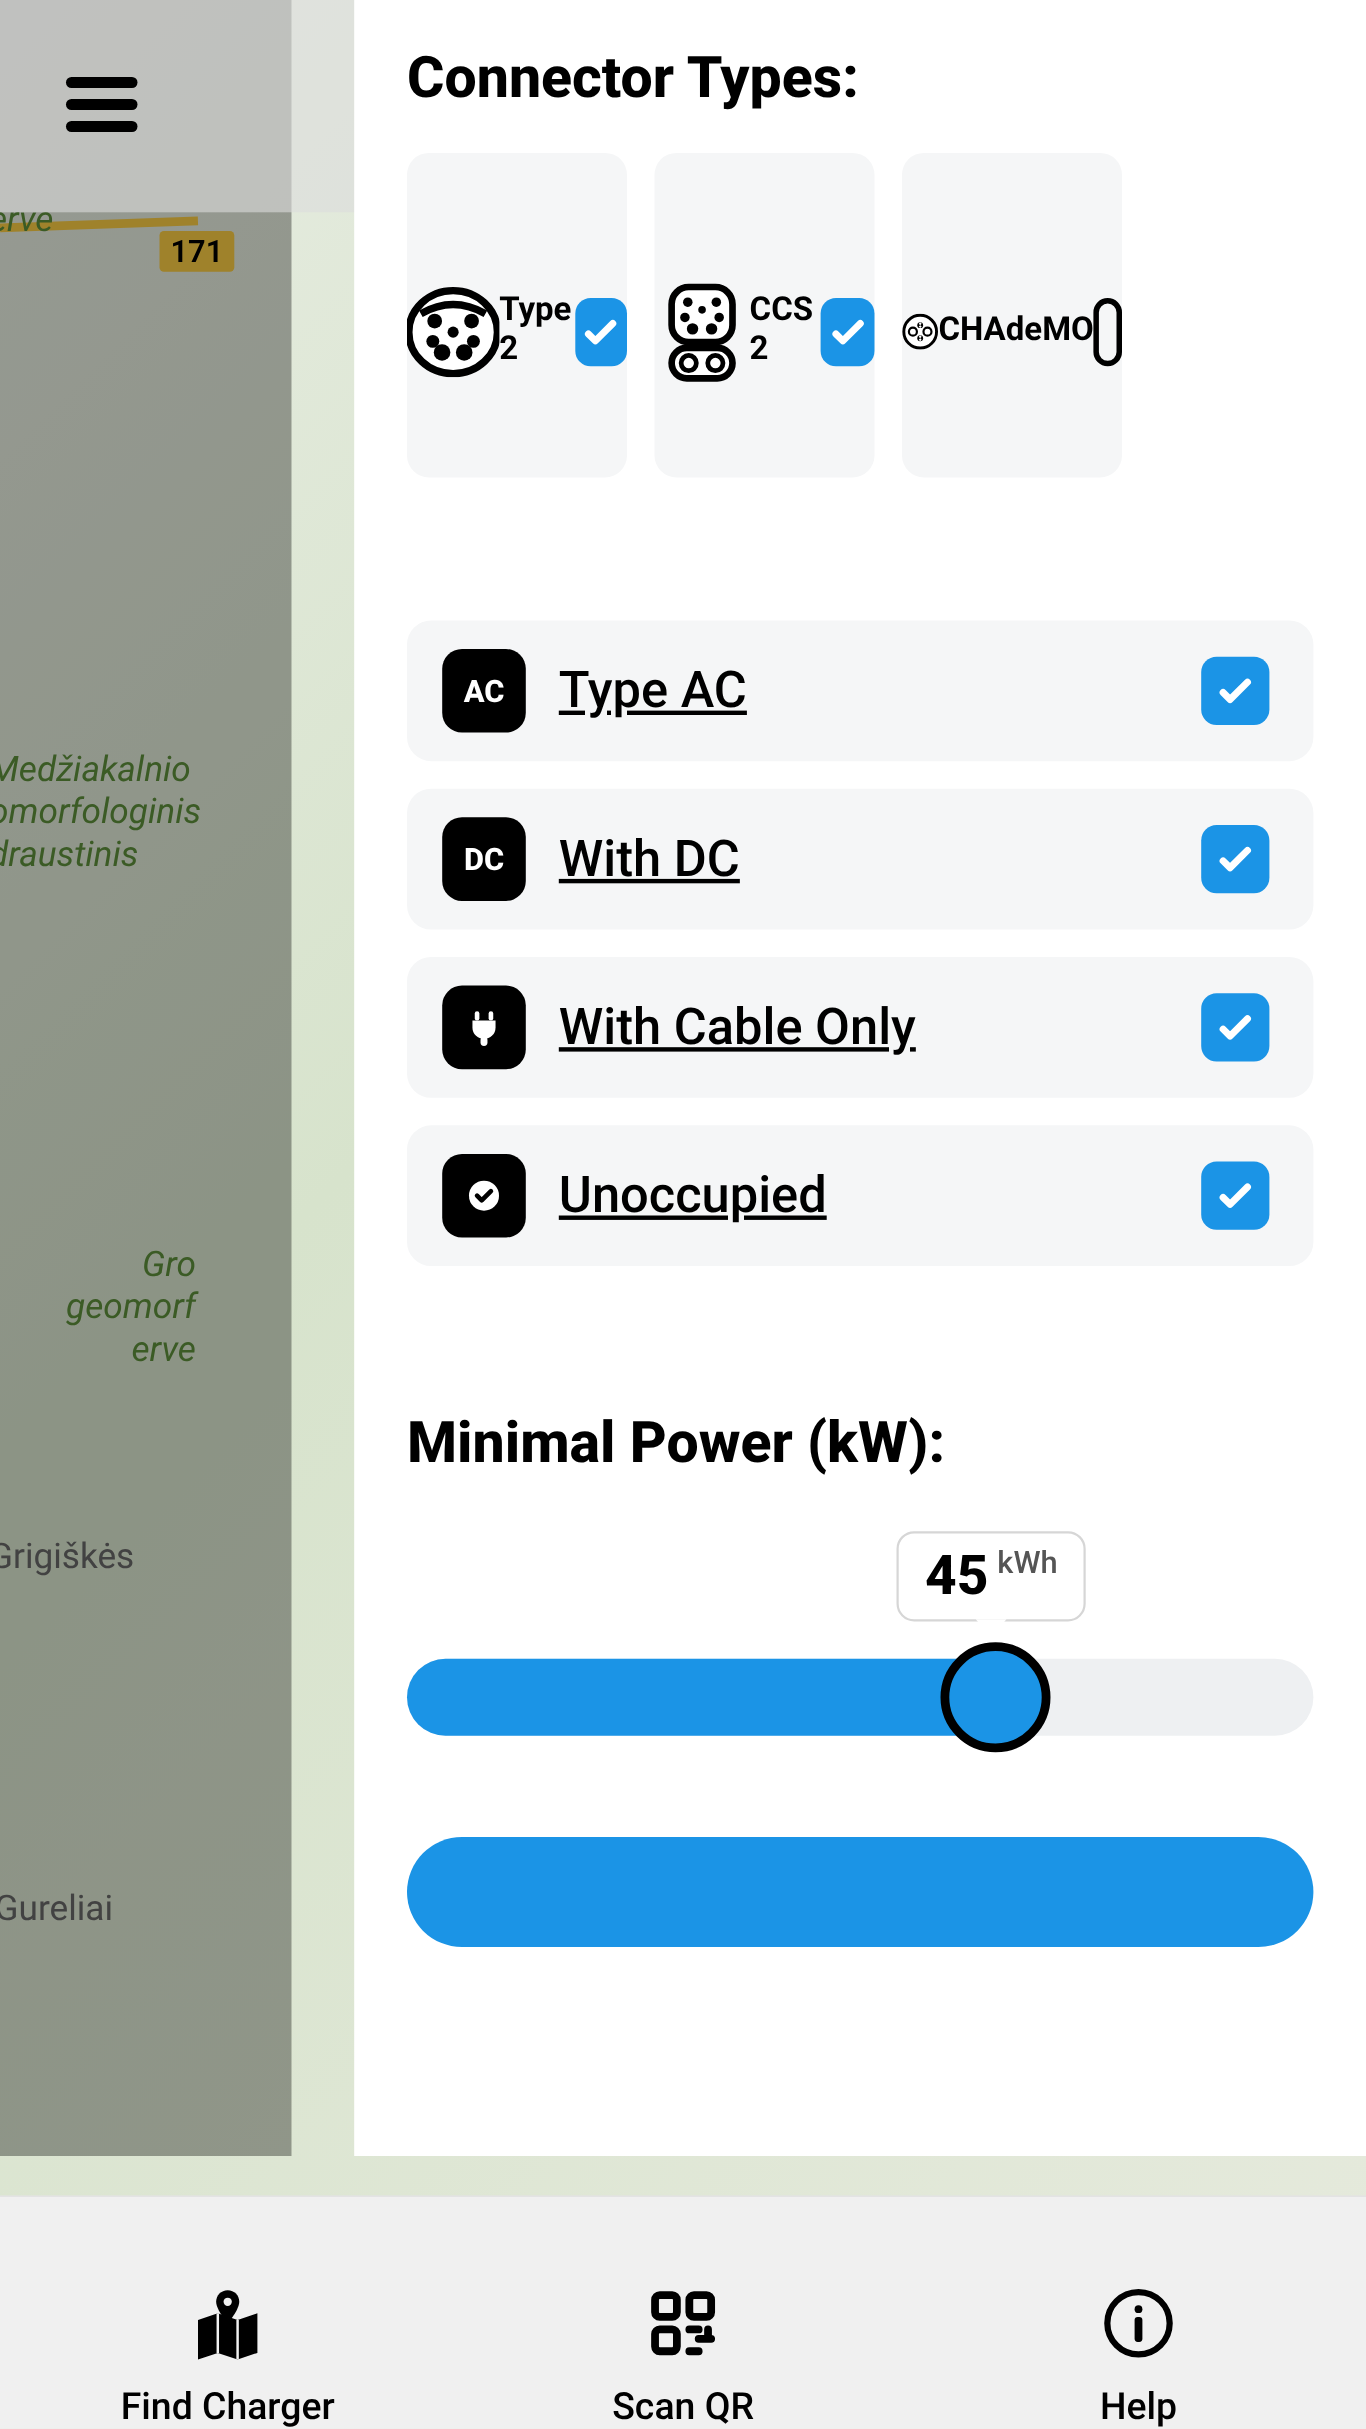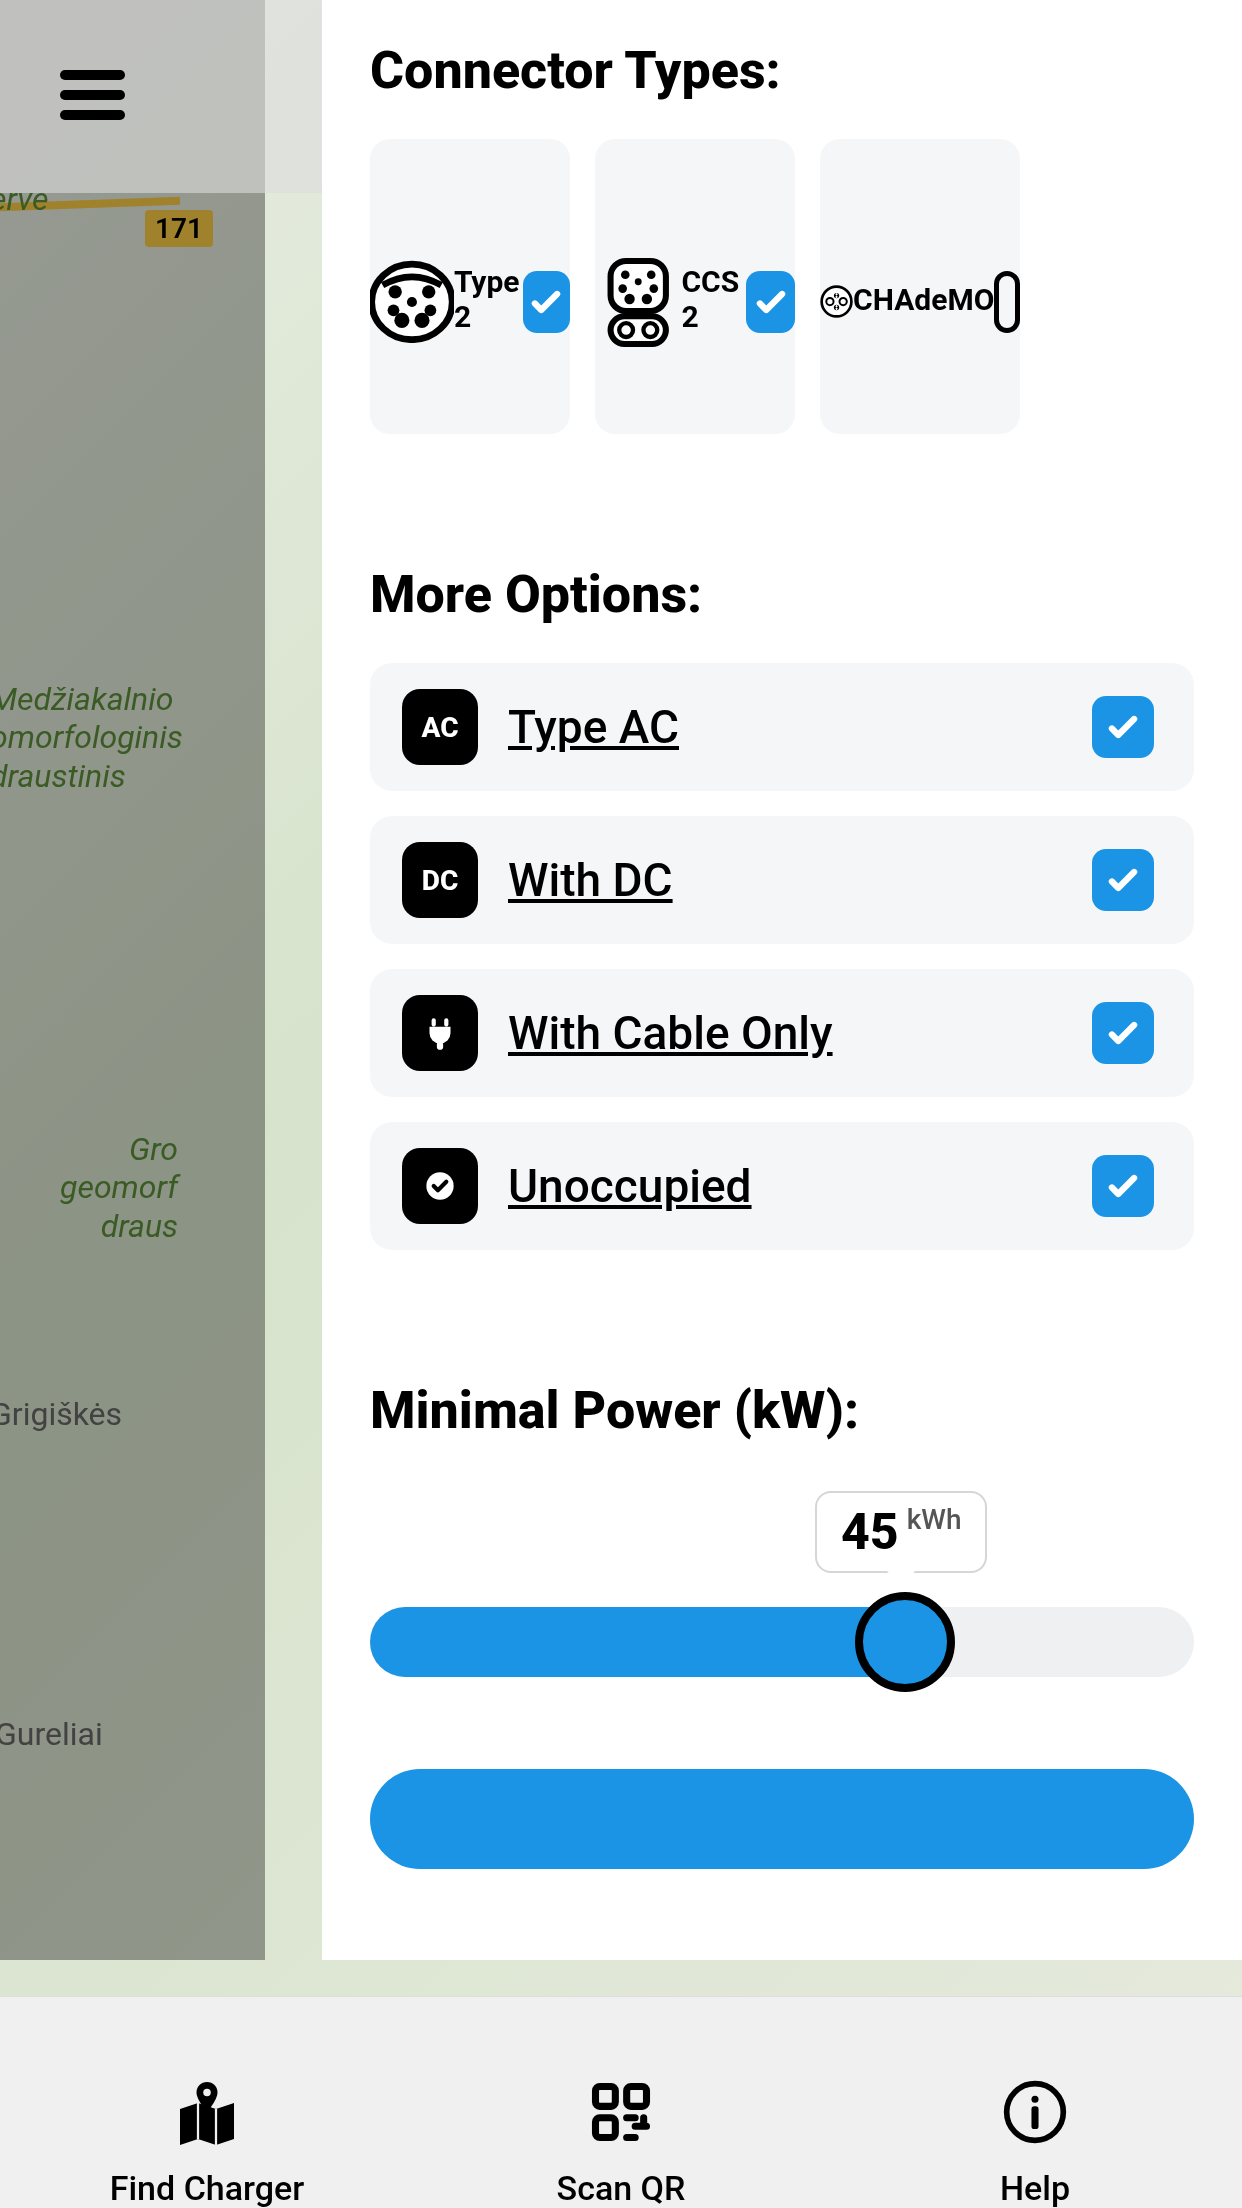--- a/index.html
+++ b/index.html
@@ -293,21 +293,21 @@
 
 <div class="map-bg">
   <div class="map-road"></div>
   <div class="map-badge-171">171</div>
   <div class="map-label" style="top:180px;left:-10px;">erve</div>
   <div class="map-label" style="top:680px;left:-10px;white-space:pre;">Medžiakalnio
 omorfologinis
 draustinis</div>
   <div class="map-label" style="top:1130px;left:60px;white-space:pre;text-align:right;">Gro
 geomorf
-draus</div>
+erve</div>
   <div class="map-label" style="top:1395px;left:-10px;color:#666;font-style:normal;">Grigiškės</div>
   <div class="map-label" style="top:1715px;left:-5px;color:#666;font-style:normal;">Gureliai</div>
 </div>
 
 <div class="overlay-dim"></div>
 
 <div class="top-bar">
   <div class="hamburger">
     <span></span>
       <span></span>
@@ -378,21 +378,20 @@
           <circle cx="50" cy="68" r="8" fill="#000"></circle>
           <path d="M46 64 l4 -4 l4 4 l-4 4 z M46 72 l4 -4 l4 4 l-4 4 z" fill="#fff"></path>
         </svg>
       </div>
       <div class="connector-label">CHAdeMO</div>
       <div class="checkbox unchecked"></div>
     </div>
 
   </div>
 
-  <div class="section-title">More Options:</div>
 
   <div class="options-list">
 
     <div class="option-row">
       <div class="option-icon">AC</div>
       <div class="option-label">Type AC</div>
       <div class="checkbox checked">
         <svg viewBox="0 0 24 24" fill="none">
             <path d="M5 13l4 4L19 7" stroke="#fff" stroke-width="4" stroke-linecap="round" stroke-linejoin="round"></path>
           </svg>

